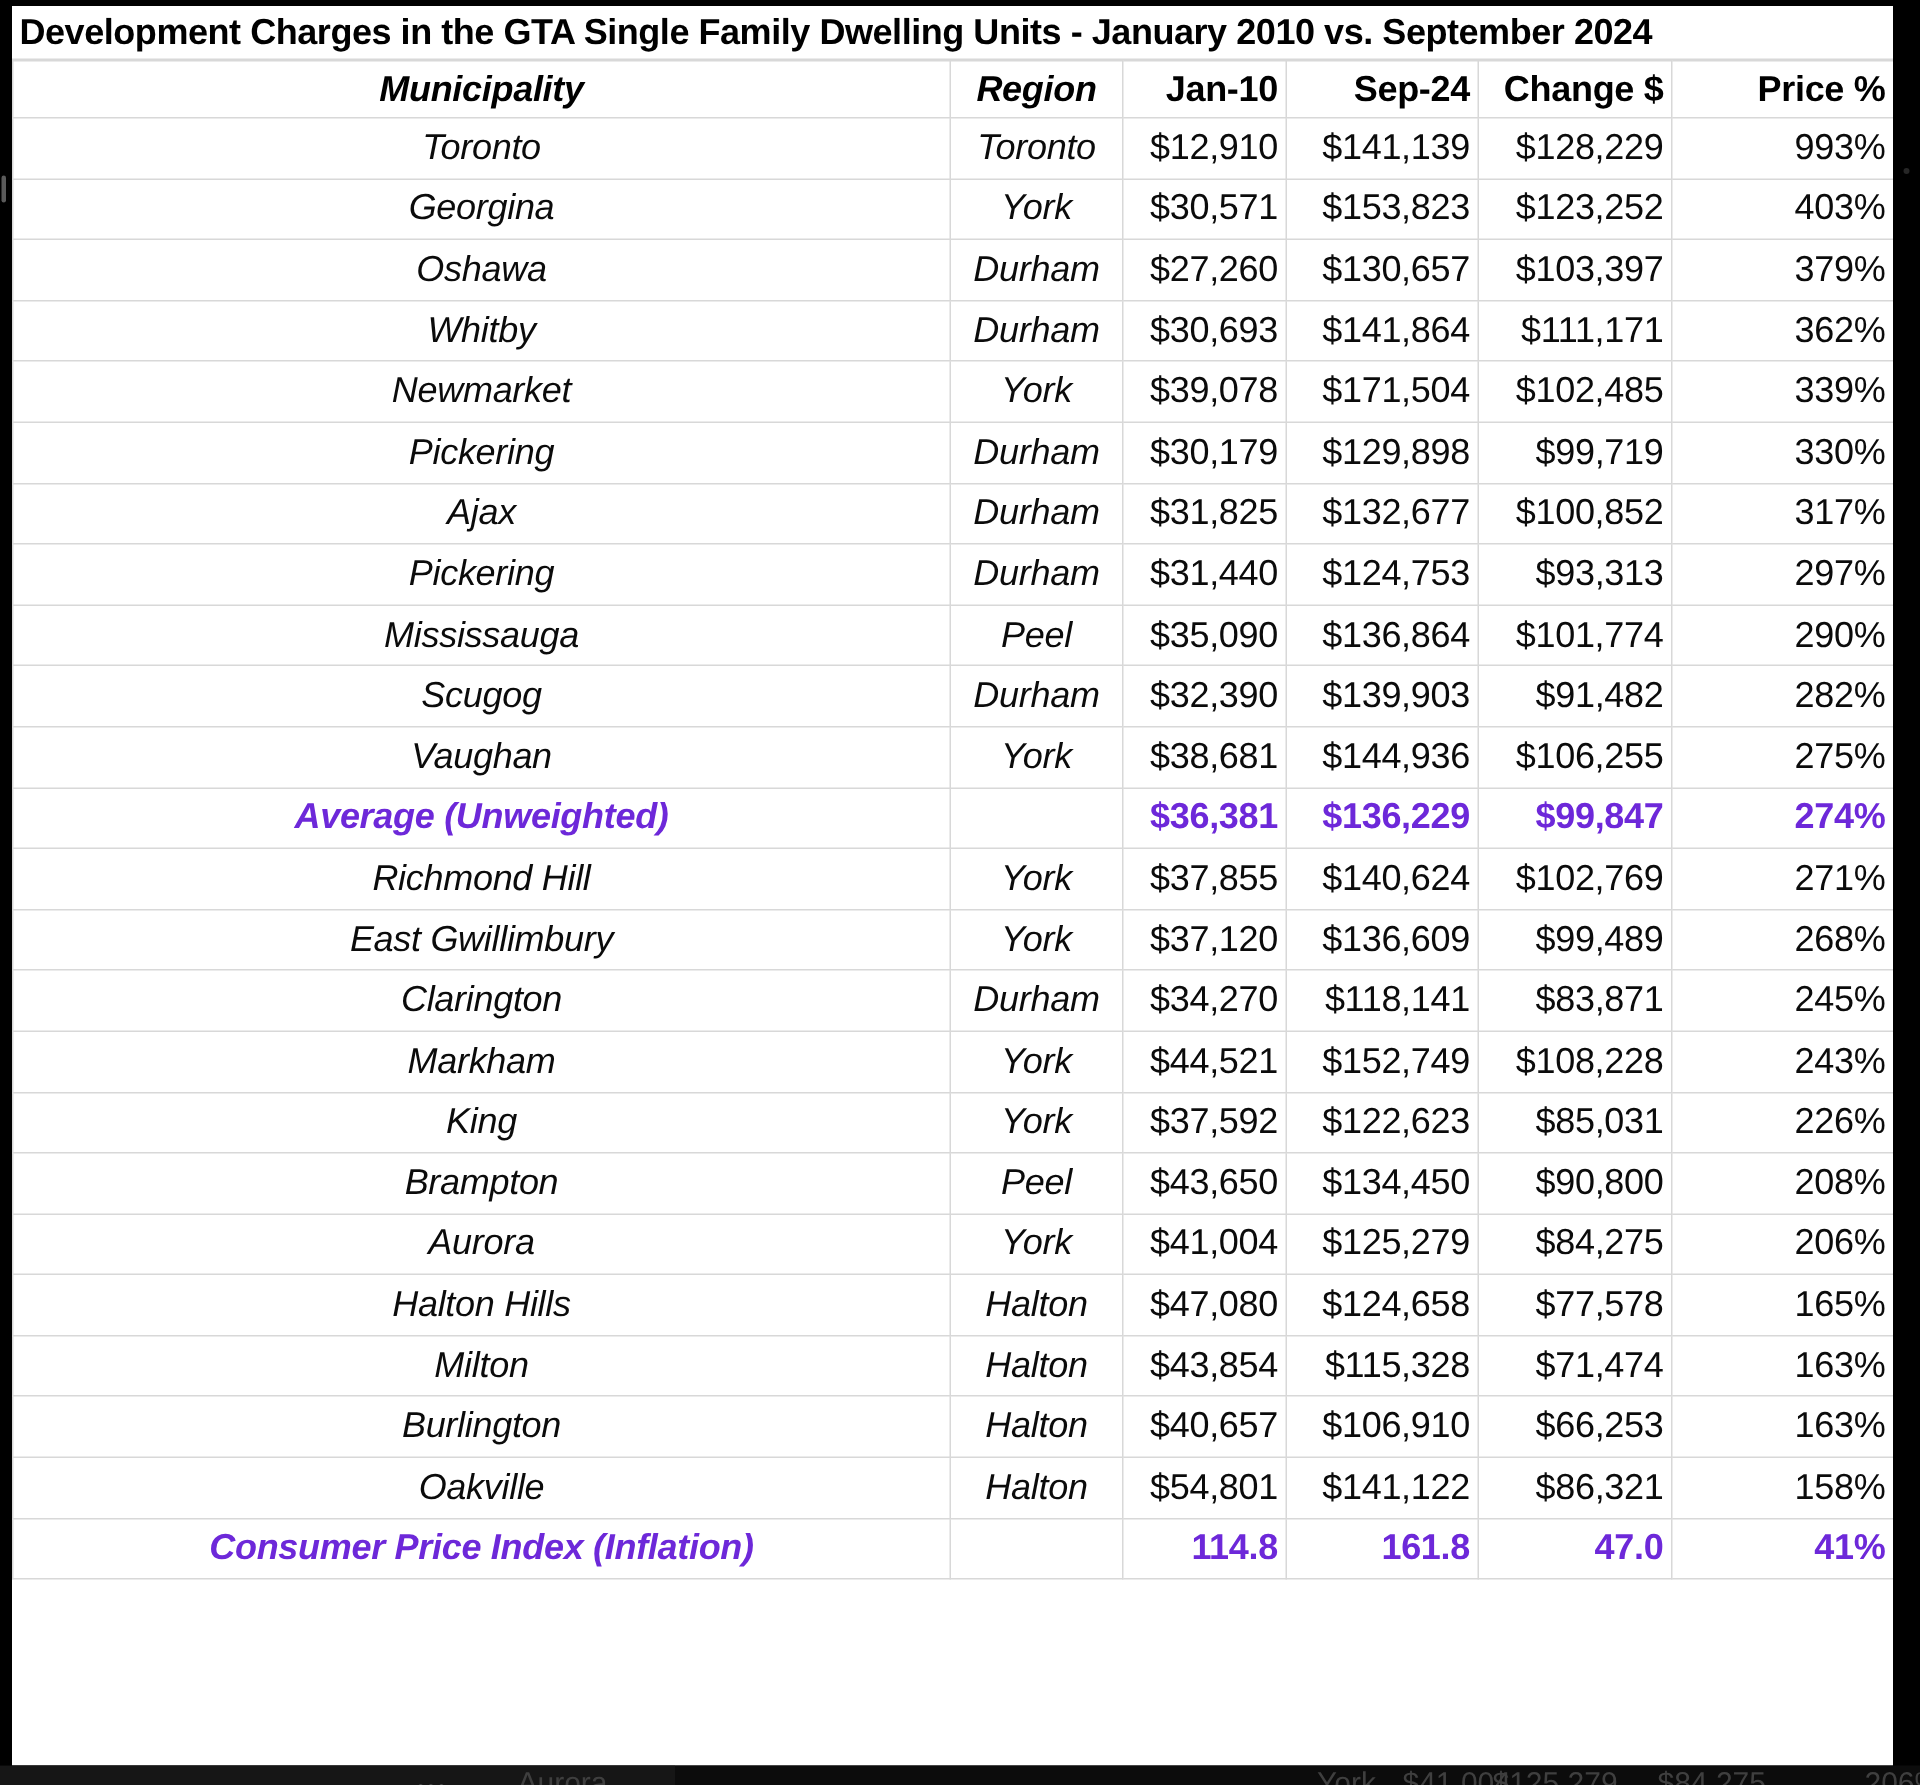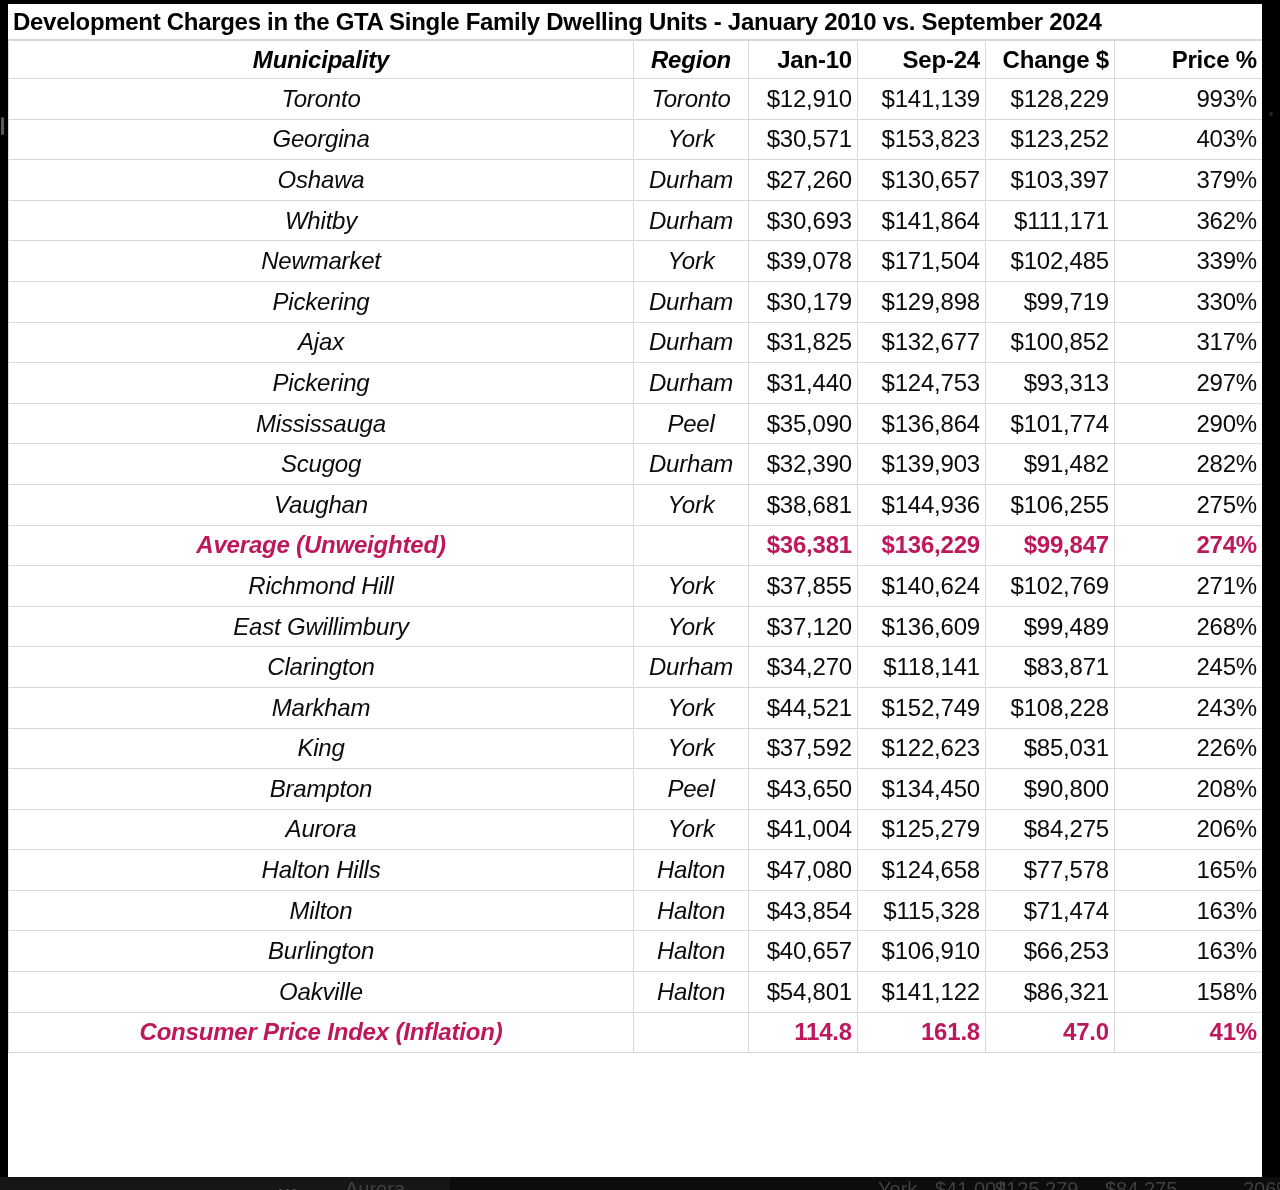--- a/index.html
+++ b/index.html
@@ -55,21 +55,21 @@
   table.dc th {
     height: 37px;
     font-weight: 700;
     color: #000;
   }
   table.dc td {
     height: 39.6px;
   }
   table.dc tr.bold td {
     font-weight: 700;
-    color: #be185d;
+    color: #6d28d9;
     margin-top: 10px;
   }
   .al-left  { text-align: center; font-style: italic; }
   .al-right { text-align: right; }
 
   
   #left-scroll-mark {
     position: absolute;
     left: 1px;
     top: 117px;

